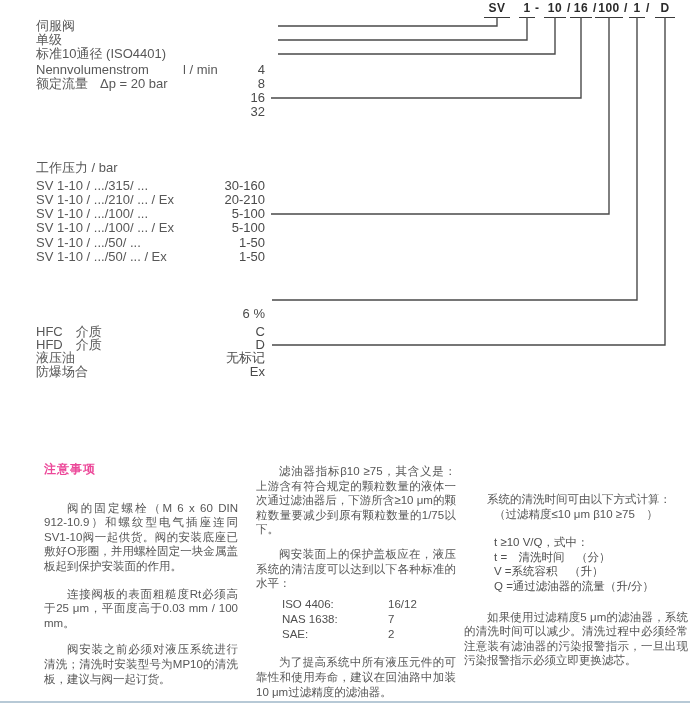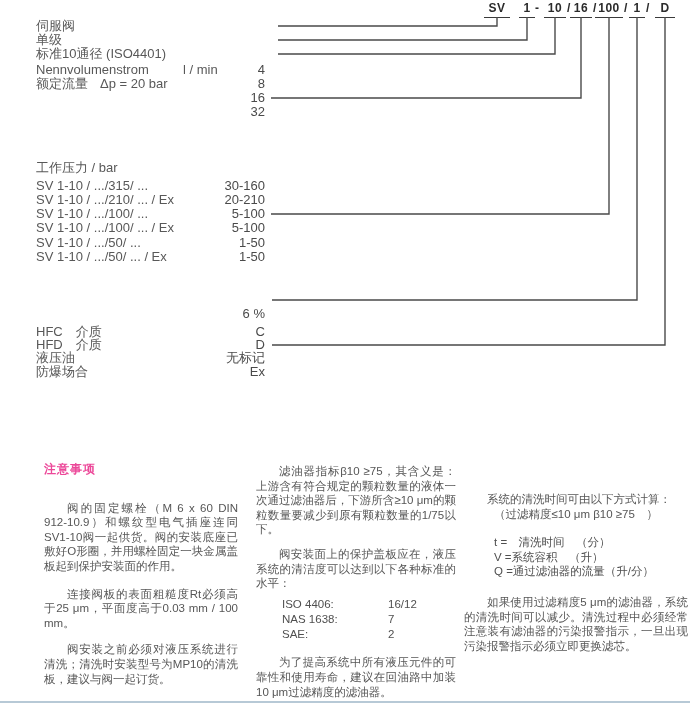--- a/index.html
+++ b/index.html
@@ -162,20 +162,21 @@
           <span class="std-val">2</span>
         </div>
     </div>
     <p style="margin-top:13px">为了提高系统中所有液压元件的可靠性和使用寿命，建议在回油路中加装10 μm过滤精度的滤油器。</p>
   </div>
 
   <div class="note-col" style="left:464px;top:472px;width:224px;margin-top:20px;">
     <p style="margin-bottom:0">系统的清洗时间可由以下方式计算：</p>
     <div class="indent-line">（过滤精度≤10 μm β10 ≥75　）</div>
     <div class="formula-block">
+      <div class="formula-line">t ≥10 V/Q，式中：</div>
       <div class="formula-line">t =　清洗时间　（分）</div>
       <div class="formula-line">V =系统容积　（升）</div>
       <div class="formula-line">Q =通过滤油器的流量（升/分）</div>
     </div>
     <p style="margin-bottom:10px">如果使用过滤精度5 μm的滤油器，系统的清洗时间可以减少。清洗过程中必须经常注意装有滤油器的污染报警指示，一旦出现污染报警指示必须立即更换滤芯。</p>
   </div>
 
   <div class="bottom-rule"></div>
 </div>
 

